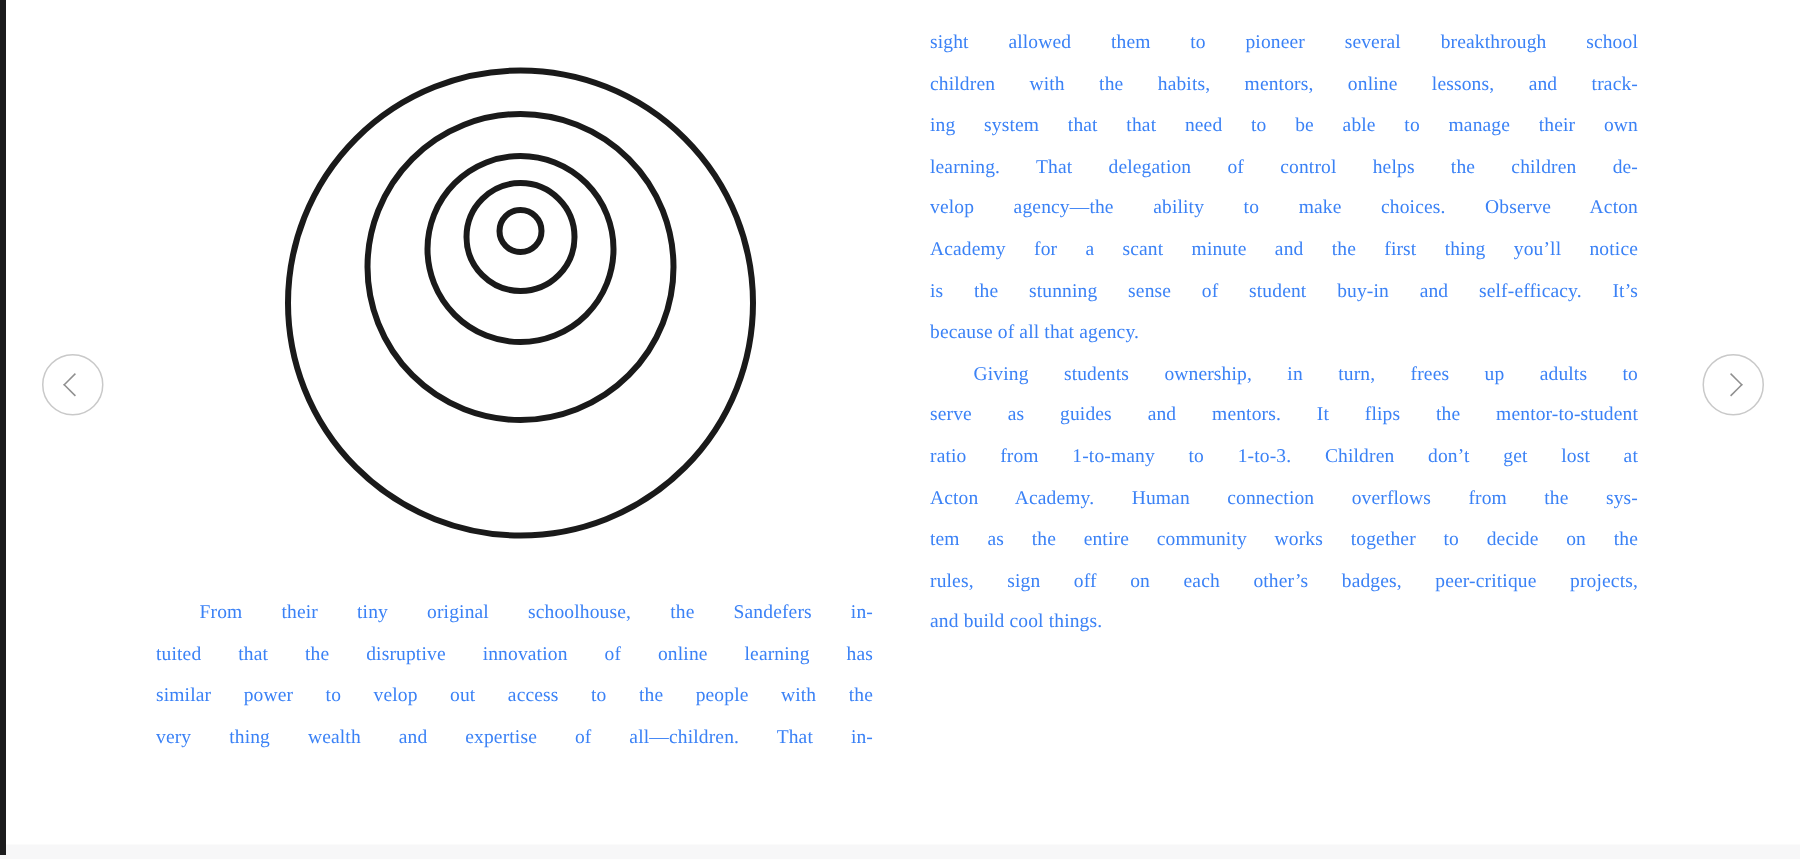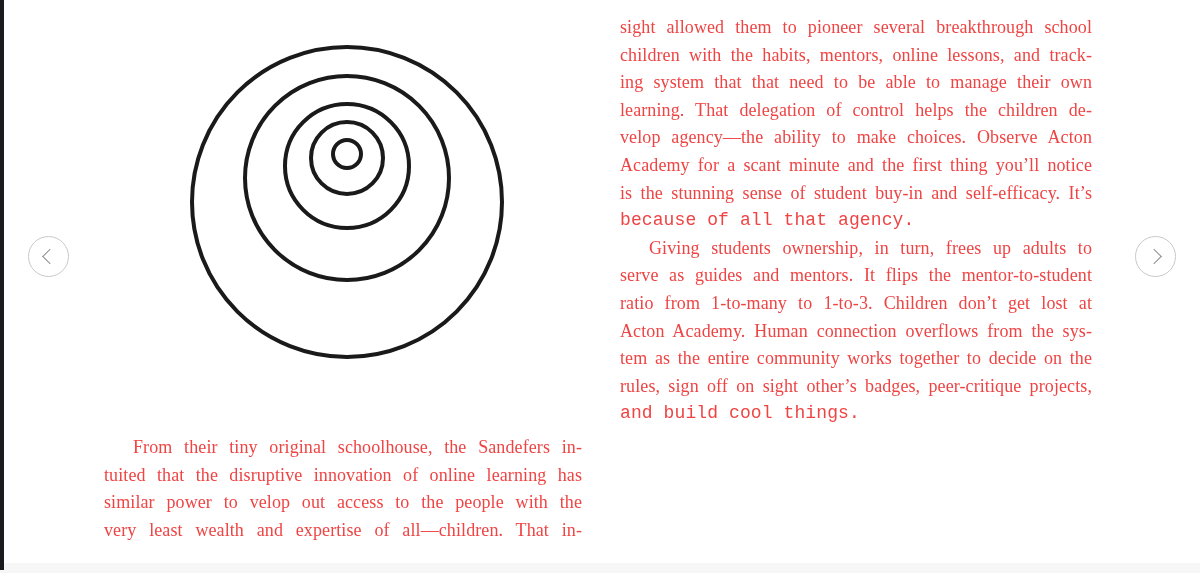--- a/index.html
+++ b/index.html
@@ -57,36 +57,36 @@
 
   .figure {
     position: absolute;
     left: 182px; top: 42px;
     width: 330px; height: 330px;
   }
   .figure svg { display: block; width: 330px; height: 330px; }
 
   .text-col {
     position: absolute;
-    font-size: 18px;
+    font-size: 13px;
     line-height: 27.6px;
-    color: #ef4444;
+    color: #3b82f6;
     letter-spacing: 0.1px;
   }
-  .text-col.left-col  { left: 104px; top: 394px; width: 478px; margin-top: 40px; }
+  .text-col.left-col  { left: 104px; top: 394px; width: 478px; }
   .text-col.right-col { left: 620px; top: 14px;  width: 472px; }
 
   .line {
     text-align: justify;
     text-align-last: justify;
     white-space: normal;
     height: 27.6px;
     overflow: visible;
   }
-  .line.last { text-align-last: left; font-family: Liberation Mono, monospace; }
+  .line.last { text-align-last: left; }
   .line.indent { text-indent: 29px; }
 </style>
 </head>
 <body>
 
 <div class="screen">
 
   <div class="edge-bar"></div>
   <div class="bottom-band"></div>
 
@@ -104,34 +104,34 @@
         <circle cx="165" cy="124" r="62" fill="none" stroke="#1a1a1a" stroke-width="4"></circle>
         <circle cx="165" cy="116" r="36" fill="none" stroke="#1a1a1a" stroke-width="4"></circle>
         <circle cx="165" cy="112" r="14" fill="none" stroke="#1a1a1a" stroke-width="4"></circle>
       </svg>
   </div>
 
   <div class="text-col left-col">
     <div class="line indent">From their tiny original schoolhouse, the Sandefers in-</div>
     <div class="line">tuited that the disruptive innovation of online learning has</div>
     <div class="line">similar power to velop out access to the people with the</div>
-    <div class="line">very least wealth and expertise of all—children. That in-</div>
+    <div class="line">very thing wealth and expertise of all—children. That in-</div>
   </div>
 
   <div class="text-col right-col">
     <div class="line">sight allowed them to pioneer several breakthrough school</div>
     <div class="line">children with the habits, mentors, online lessons, and track-</div>
     <div class="line">ing system that that need to be able to manage their own</div>
     <div class="line">learning. That delegation of control helps the children de-</div>
     <div class="line">velop agency—the ability to make choices. Observe Acton</div>
     <div class="line">Academy for a scant minute and the first thing you’ll notice</div>
     <div class="line">is the stunning sense of student buy-in and self-efficacy. It’s</div>
     <div class="line last">because of all that agency.</div>
     <div class="line indent">Giving students ownership, in turn, frees up adults to</div>
     <div class="line">serve as guides and mentors. It flips the mentor-to-student</div>
     <div class="line">ratio from 1-to-many to 1-to-3. Children don’t get lost at</div>
     <div class="line">Acton Academy. Human connection overflows from the sys-</div>
     <div class="line">tem as the entire community works together to decide on the</div>
-    <div class="line">rules, sign off on sight other’s badges, peer-critique projects,</div>
+    <div class="line">rules, sign off on each other’s badges, peer-critique projects,</div>
     <div class="line last">and build cool things.</div>
   </div>
 
 </div>
 
 </body></html>

